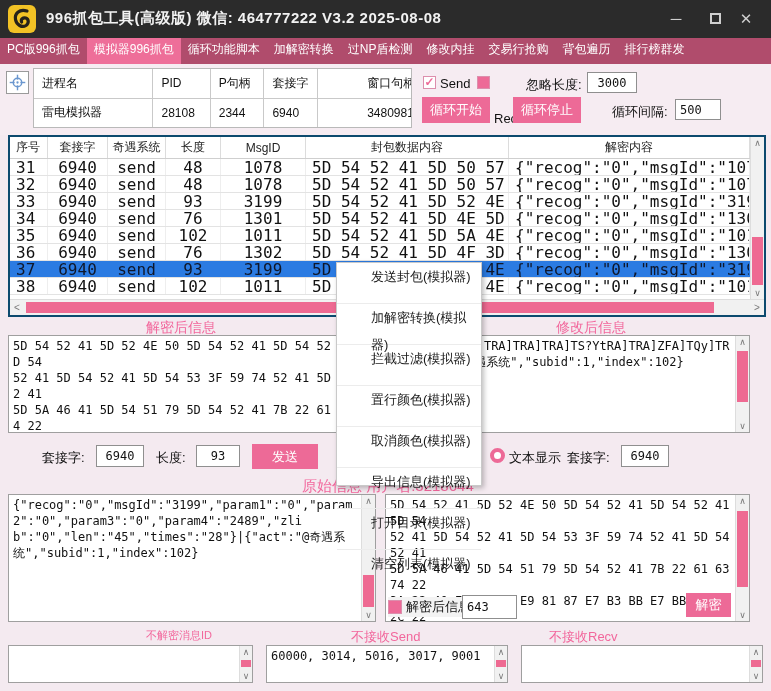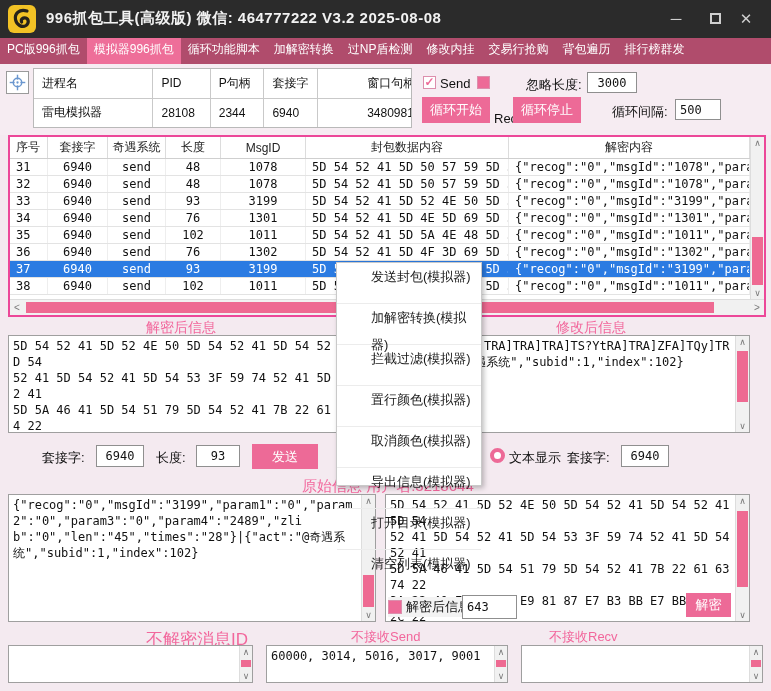--- a/index.html
+++ b/index.html
@@ -30,28 +30,28 @@
   .pcell:last-child { border-right:none;margin-left:41px; }
   .c1{width:135px;} .c2{width:64px;} .c3{width:60px;} .c4{width:60px;} .c5{width:58px;}
   .cklabel { font-size:13px; color:#111; }
   .ckbox { width:13px; height:13px; border:1px solid #dc8fad; background:#fff; color:#ed6a97; font-size:12px; font-weight:bold; line-height:11px; text-align:center; }
   .ckbox.filled { background:#ed6a97; }
   .input { background:#fff; border:1px solid #8f8f8f; font-size:12px; color:#111; padding:0 4px; display:flex; align-items:center; font-family:"DejaVu Sans Mono", monospace; }
   .input.center { justify-content:center; }
   .pinkbtn { background:#ed6a97; color:#fff; font-size:13px; display:flex; align-items:center; justify-content:center; white-space:nowrap; }
 
   
-  .pktable { left:8px; top:135px; width:758px; height:182px; border:2px solid #ec4899; background:#fff; }
+  .pktable { left:8px; top:135px; width:758px; height:182px; border:2px solid #0c4a6e; background:#fff; }
   .pthead { display:flex; height:22px; border-bottom:1px solid #cfcfcf; }
   .pthead .hc { font-size:12px; color:#222; display:flex; align-items:center; justify-content:center; border-right:1px solid #dcdcdc; font-weight:normal; }
   .trow { display:flex; height:17px; border-bottom:1px solid #e3e3e3; }
-  .trow .tc { font-size:12px; color:#111; font-family:"DejaVu Sans Mono", monospace; display:flex; align-items:center; justify-content:center; border-right:1px solid #eee; overflow:hidden; white-space:nowrap; }
+  .trow .tc { font-size:16px; color:#111; font-family:"DejaVu Sans Mono", monospace; display:flex; align-items:center; justify-content:center; border-right:1px solid #eee; overflow:hidden; white-space:nowrap; }
   .trow .tc.left, .pthead .hc.left { justify-content:flex-start; padding-left:6px; }
   .trow.selected { background:#2b7be2; }
-  .trow.selected .tc { color:#ffffff; border-right-color:#2b7be2; }
+  .trow.selected .tc { color:#0f172a; border-right-color:#2b7be2; }
   .w1{width:38px;} .w2{width:60px;} .w3{width:58px;} .w4{width:55px;} .w5{width:85px;} .w6{width:203px;} .w7{width:241px;}
   .vscroll { position:absolute; right:0; top:0; width:14px; background:#f1f1f1; border-left:1px solid #ddd; }
   .hscroll { position:absolute; left:0; bottom:0; height:16px; background:#f1f1f1; border-top:1px solid #ddd; }
   .sarrow { color:#7a7a7a; font-size:9px; text-align:center; width:100%; line-height:12px; }
   .thumb { background:#ee6a92; }
   .harrow { color:#7a7a7a; font-size:10px; line-height:15px; width:14px; text-align:center; position:absolute; top:0; }
 
   
   .seclabel { color:#f2679c; font-size:14px; white-space:nowrap; }
 
@@ -291,21 +291,21 @@
       <div class="sarrow" style="position:absolute; bottom:0;">∨</div>
     </div>
     <div class="soundwrap" style="position:absolute; left:3px; bottom:5px; height:20px; padding-right:6px;">
       <div class="ckbox filled" style="width:14px; height:14px;"></div>
       <span class="cklabel" style="margin-left:4px;">解密后信息</span>
     </div>
     <div class="input" style="position:absolute; left:77px; bottom:3px; width:55px; height:24px;">643</div>
     <div class="pinkbtn" style="position:absolute; right:19px; bottom:5px; width:45px; height:24px;text-align:center;">解密</div>
   </div>
 
-  <span class="abs seclabel" style="left:146px; top:628px; font-size:17px;">不解密消息ID</span>
+  <span class="abs seclabel" style="left:146px; top:628px; font-size:11px;">不解密消息ID</span>
   <span class="abs seclabel" style="left:351px; top:628px; font-size:13px;">不接收Send</span>
   <span class="abs seclabel" style="left:549px; top:628px; font-size:13px;">不接收Recv</span>
 
   <div class="abs" style="left:8px; top:645px; width:245px; height:38px;">
     <div class="txtbox" style="width:245px; height:38px; padding-right:16px;"></div>
     <div class="boxscroll" style="width:13px;">
       <div class="sarrow" style="position:absolute; top:0;">∧</div>
       <div class="thumb" style="position:absolute; left:1px; right:1px; top:14px; height:7px;"></div>
       <div class="sarrow" style="position:absolute; bottom:0;">∨</div>
     </div>

